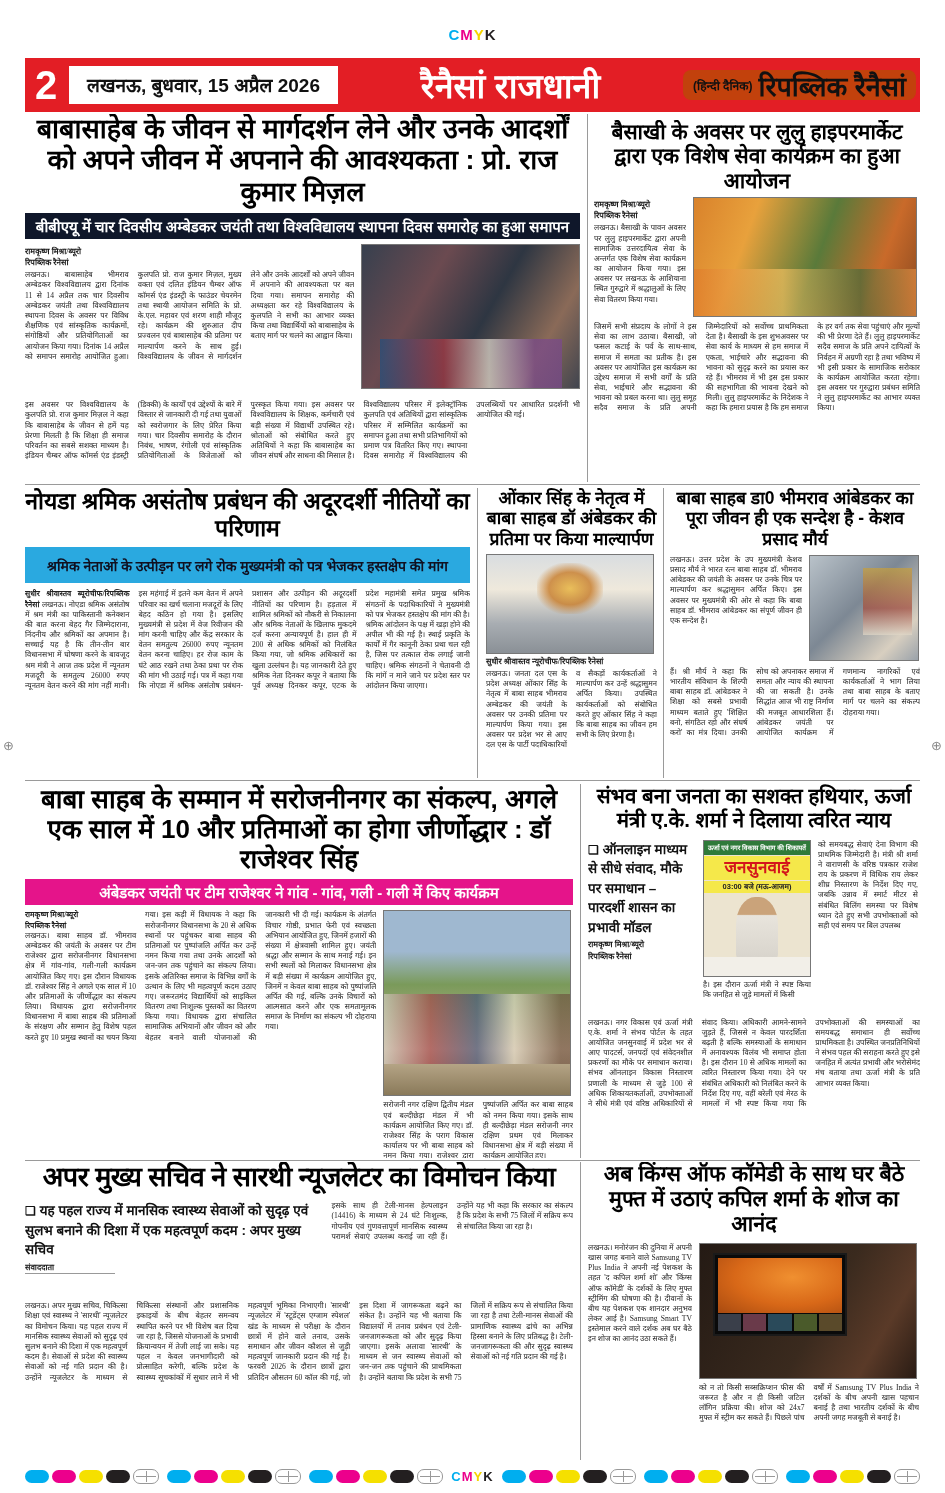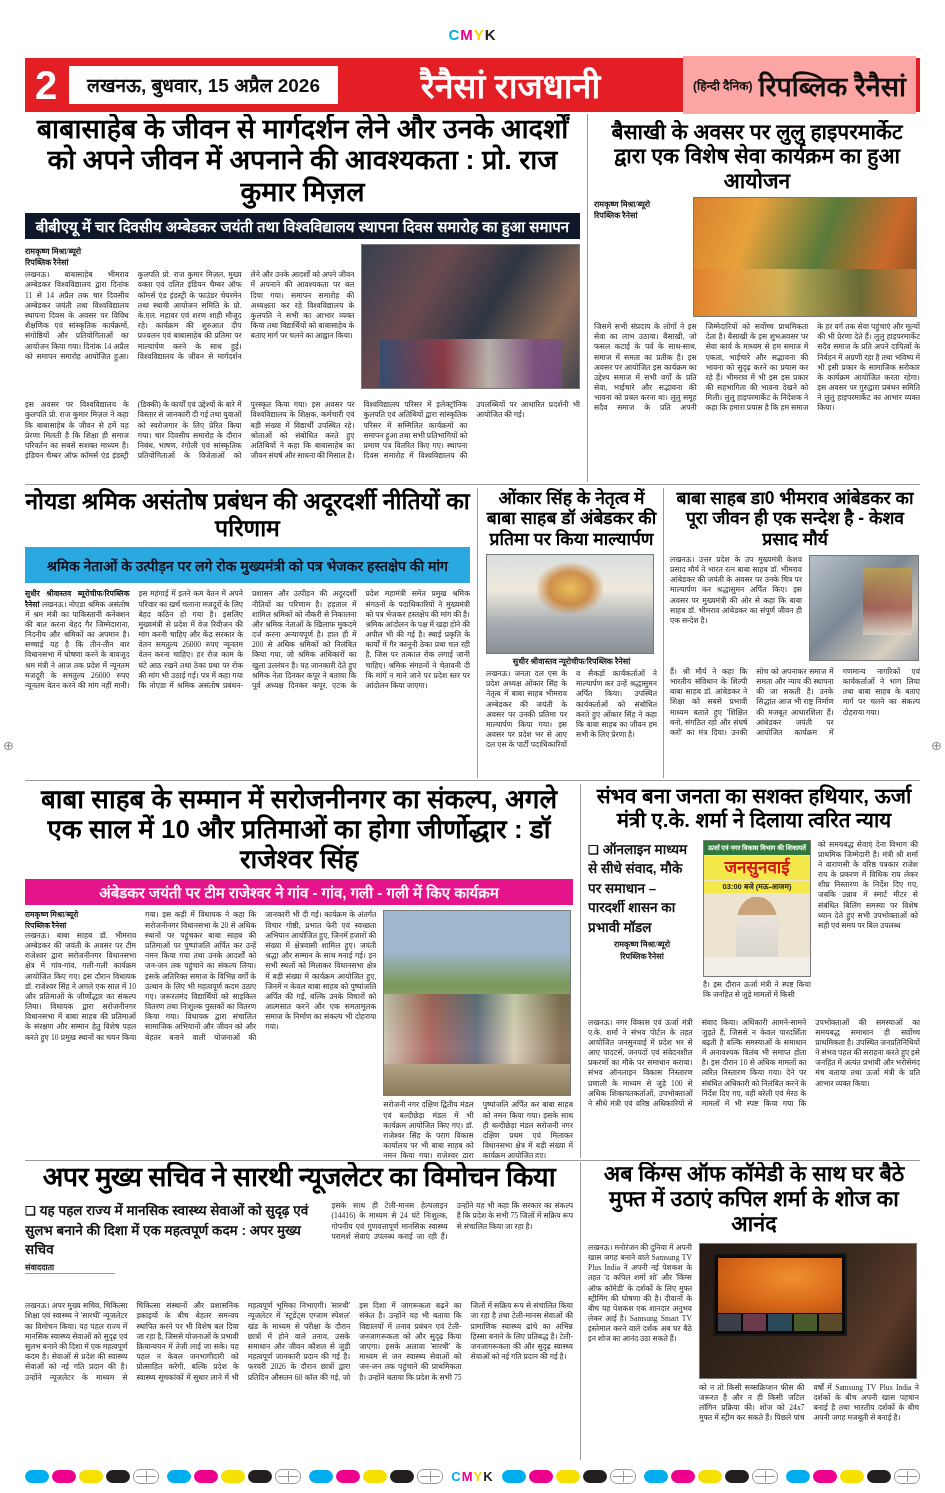--- a/index.html
+++ b/index.html
@@ -22,38 +22,38 @@
   .cb .reg::after{content:"";position:absolute;top:50%;left:2px;right:2px;height:1px;background:#999;}
   .cb-label{font:bold 13px "Liberation Sans",sans-serif;letter-spacing:1px;}
 
   
   header{position:absolute;left:25px;top:58px;width:895px;height:54px;background:#e31e25;
          display:flex;align-items:center;}
   .pgnum{width:42px;height:54px;color:#fff;font:bold 40px/54px "Liberation Sans",sans-serif;text-align:center;}
   .datebox{background:#fff;border:2px solid #fff;margin-left:2px;height:38px;padding:0 16px;
            display:flex;align-items:center;font:bold 19px "Liberation Sans",sans-serif;color:#111;}
   .mast{flex:1;text-align:center;color:#fff;font:bold 34px "Liberation Sans",sans-serif;}
-  .brandbox{background:#fca5a5;height:58px;margin-right:4px;padding:0 10px;display:flex;align-items:center;gap:6px;}
+  .brandbox{background:#c2410c;height:30px;margin-right:4px;padding:0 10px;display:flex;align-items:center;gap:6px;border-radius:8px;}
   .brand-small{font:bold 12px "Liberation Sans",sans-serif;color:#111;}
   .brand-big{font:bold 27px "Liberation Sans",sans-serif;color:#111;}
 
   
   section{position:absolute;overflow:hidden;}
   .hl{font-family:"Liberation Sans",sans-serif;font-weight:bold;color:#000;text-align:center;line-height:1.16;}
   .band{font-family:"Liberation Sans",sans-serif;font-weight:bold;text-align:center;
         display:flex;align-items:center;justify-content:center;}
   .band.red{background:#0f172a;color:#fff;}
   .band.cyan{background:#2aa9e0;color:#101020;}
   .band.pink{background:#e5148a;color:#fff;text-align:right;}
   .body-text{font-size:7.6px;line-height:1.34;text-align:justify;color:#222;overflow:hidden;}
   .cols2{column-count:2;column-gap:9px;}
   .cols3{column-count:3;column-gap:9px;}
   .cols4{column-count:4;column-gap:9px;}
   .cols5{column-count:5;column-gap:9px;}
-  .byline{font-weight:bold;font-size:8px;text-align:center;line-height:1.4;margin:2px 0;}
+  .byline{font-weight:bold;font-size:8px;text-align:left;line-height:1.4;margin:2px 0;}
   .standfirst{font:bold 13.5px/1.45 "Liberation Sans",sans-serif;color:#111;text-align:left;}
   .row{display:flex;gap:7px;}
   .photo{position:relative;overflow:hidden;border:1px solid #777;}
   .caption{font-size:7.6px;line-height:1.34;text-align:justify;color:#222;overflow:hidden;}
   .vr{border-right:1px solid #9a9a9a;}
   .hrule{position:absolute;left:25px;width:895px;height:0;border-top:1px solid #9a9a9a;}
 
   
   #sec-a{left:25px;top:114px;width:563px;height:368px;padding-right:7px;}
   #sec-a .hl{font-size:27px;}
@@ -141,20 +141,21 @@
       <div class="photo photo-a" style="width:219px;height:145px;" data-name="event-stage-photo"></div>
     </div>
     <div class="body-text cols5" style="height:118px;margin-top:5px;" data-name="article-body-continued">इस अवसर पर विश्वविद्यालय के कुलपति प्रो. राज कुमार मिज़ल ने कहा कि बाबासाहेब के जीवन से हमें यह प्रेरणा मिलती है कि शिक्षा ही समाज परिवर्तन का सबसे सशक्त माध्यम है। इंडियन चैम्बर ऑफ कॉमर्स एंड इंडस्ट्री (डिक्की) के कार्यों एवं उद्देश्यों के बारे में विस्तार से जानकारी दी गई तथा युवाओं को स्वरोजगार के लिए प्रेरित किया गया। चार दिवसीय समारोह के दौरान निबंध, भाषण, रंगोली एवं सांस्कृतिक प्रतियोगिताओं के विजेताओं को पुरस्कृत किया गया। इस अवसर पर विश्वविद्यालय के शिक्षक, कर्मचारी एवं बड़ी संख्या में विद्यार्थी उपस्थित रहे। श्रोताओं को संबोधित करते हुए अतिथियों ने कहा कि बाबासाहेब का जीवन संघर्ष और साधना की मिसाल है। विश्वविद्यालय परिसर में इलेक्ट्रॉनिक कुलपति एवं अतिथियों द्वारा सांस्कृतिक परिसर में सम्मिलित कार्यक्रमों का समापन हुआ तथा सभी प्रतिभागियों को प्रमाण पत्र वितरित किए गए। स्थापना दिवस समारोह में विश्वविद्यालय की उपलब्धियों पर आधारित प्रदर्शनी भी आयोजित की गई।</div>
   </section>
 
   <section id="sec-b" data-name="article-lulu">
     <div class="hl" data-name="article-headline">बैसाखी के अवसर पर लुलु हाइपरमार्केट द्वारा एक विशेष सेवा कार्यक्रम का हुआ आयोजन</div>
     <div class="row" style="margin-top:4px;">
       <div style="width:92px;">
         <div class="byline" style="text-align:left;" data-name="byline"><span>रामकृष्ण मिश्रा/ब्यूरो</span><br><span>रिपब्लिक रैनेसां</span></div>
+        <div class="body-text" style="height:92px;" data-name="article-body">लखनऊ। बैसाखी के पावन अवसर पर लुलु हाइपरमार्केट द्वारा अपनी सामाजिक उत्तरदायित्व सेवा के अन्तर्गत एक विशेष सेवा कार्यक्रम का आयोजन किया गया। इस अवसर पर लखनऊ के आशियाना स्थित गुरुद्वारे में श्रद्धालुओं के लिए सेवा वितरण किया गया।</div>
       </div>
       <div class="photo photo-b" style="width:224px;height:120px;" data-name="baisakhi-event-photo"></div>
     </div>
     <div class="body-text cols3" style="height:180px;margin-top:5px;" data-name="article-body-continued">जिसमें सभी संप्रदाय के लोगों ने इस सेवा का लाभ उठाया। बैसाखी, जो फसल कटाई के पर्व के साथ-साथ, समाज में समता का प्रतीक है। इस अवसर पर आयोजित इस कार्यक्रम का उद्देश्य समाज में सभी वर्गों के प्रति सेवा, भाईचारे और सद्भावना की भावना को प्रबल करना था। लुलु समूह सदैव समाज के प्रति अपनी जिम्मेदारियों को सर्वोच्च प्राथमिकता देता है। बैसाखी के इस शुभअवसर पर सेवा कार्य के माध्यम से हम समाज में एकता, भाईचारे और सद्भावना की भावना को सुदृढ़ करने का प्रयास कर रहे हैं। भीमराव में भी इस इस प्रकार की सहभागिता की भावना देखने को मिली। लुलु हाइपरमार्केट के निदेशक ने कहा कि हमारा प्रयास है कि हम समाज के हर वर्ग तक सेवा पहुंचाएं और मूल्यों की भी प्रेरणा देते हैं। लुलु हाइपरमार्केट सदैव समाज के प्रति अपने दायित्वों के निर्वहन में अग्रणी रहा है तथा भविष्य में भी इसी प्रकार के सामाजिक सरोकार के कार्यक्रम आयोजित करता रहेगा। इस अवसर पर गुरुद्वारा प्रबंधन समिति ने लुलु हाइपरमार्केट का आभार व्यक्त किया।</div>
   </section>
 
   <div class="hrule" style="top:484px;" data-name="section-divider"></div>
 
   <section id="sec-c" class="vr" data-name="article-noida">
     <div class="hl" data-name="article-headline">नोयडा श्रमिक असंतोष प्रबंधन की अदूरदर्शी नीतियों का परिणाम</div>

